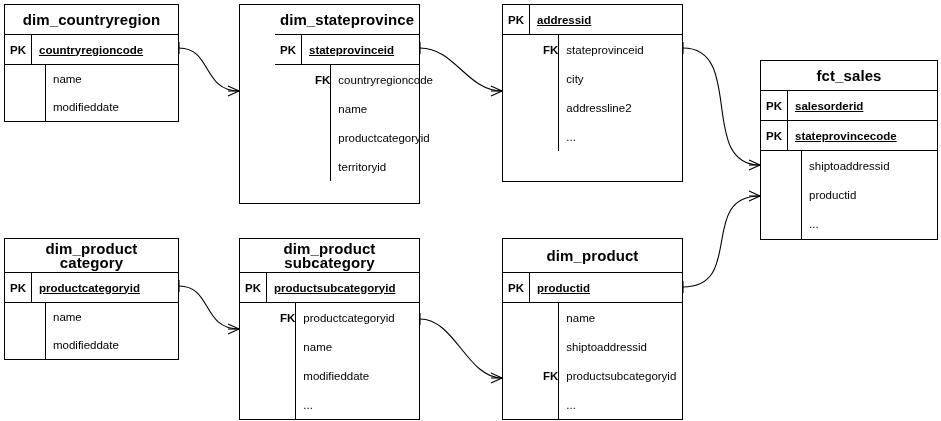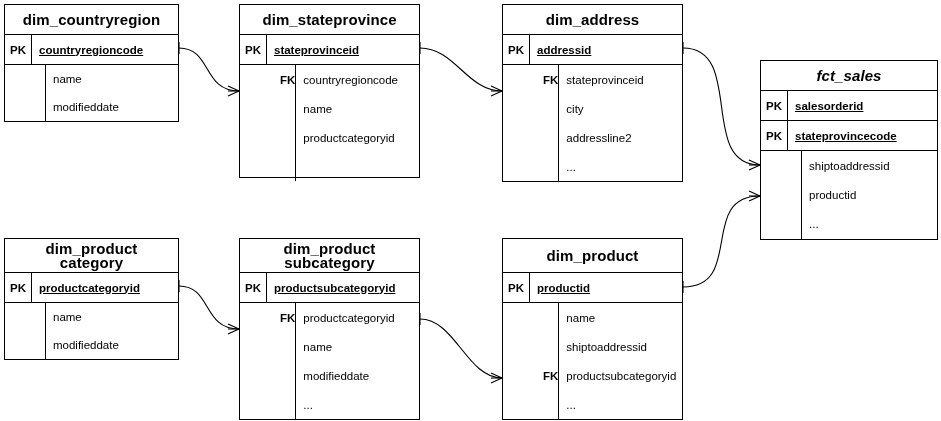--- a/index.html
+++ b/index.html
@@ -190,67 +190,65 @@
         <div class="body-keycol" style="flex-basis: 27px;">
           <div class="body-keycell" style="height: 28px;"></div>
           <div class="body-keycell" style="height: 28px;"></div>
         </div>
         <div class="body-attrcol">
           <div class="body-attrcell" style="height: 28px;">name</div>
           <div class="body-attrcell" style="height: 28px;">modifieddate</div>
         </div>
       </div>
     </div>
-    <div class="entity" style="left: 239px; top: 4px; width: 181px; height: 174px;">
+    <div class="entity" style="left: 239px; top: 4px; width: 181px; height: 200px; padding-left: 35px;">
       <div class="ent-title" style="height: 30px;">
         <span>dim_stateprovince</span>
       </div>
       <div class="ent-row divider" style="height: 30px;">
         <div class="key-cell" style="flex-basis: 27px;">PK</div>
         <div class="attr-cell pk">stateprovinceid</div>
       </div>
       <div class="ent-body" style="height: 116px;">
         <div class="body-keycol" style="flex-basis: 27px;">
           <div class="body-keycell" style="height: 29px;">FK</div>
           <div class="body-keycell" style="height: 29px;"></div>
           <div class="body-keycell" style="height: 29px;"></div>
           <div class="body-keycell" style="height: 29px;"></div>
         </div>
         <div class="body-attrcol">
           <div class="body-attrcell" style="height: 29px;">countryregioncode</div>
           <div class="body-attrcell" style="height: 29px;">name</div>
           <div class="body-attrcell" style="height: 29px;">productcategoryid</div>
+          <div class="body-attrcell" style="height: 29px;">territoryid</div>
         </div>
       </div>
     </div>
     <div class="entity" style="left: 502px; top: 4px; width: 181px; height: 178px;">
-      <div class="ent-title" style="height: 30px;">
-        <span>dim_address</span>
-      </div>
       <div class="ent-row divider" style="height: 30px;">
         <div class="key-cell" style="flex-basis: 27px;">PK</div>
         <div class="attr-cell pk">addressid</div>
       </div>
       <div class="ent-body" style="height: 116px;">
         <div class="body-keycol" style="flex-basis: 27px;">
           <div class="body-keycell" style="height: 29px;">FK</div>
           <div class="body-keycell" style="height: 29px;"></div>
           <div class="body-keycell" style="height: 29px;"></div>
           <div class="body-keycell" style="height: 29px;"></div>
         </div>
         <div class="body-attrcol">
           <div class="body-attrcell" style="height: 29px;">stateprovinceid</div>
           <div class="body-attrcell" style="height: 29px;">city</div>
           <div class="body-attrcell" style="height: 29px;">addressline2</div>
           <div class="body-attrcell" style="height: 29px;">...</div>
         </div>
       </div>
     </div>
     <div class="entity" style="left: 760px; top: 60px; width: 178px; height: 180px;">
-      <div class="ent-title" style="height: 30px; font-style: italic;">
+      <div class="ent-title" style="height: 30px;">
         <span>fct_sales</span>
       </div>
       <div class="ent-row divider" style="height: 30px;">
         <div class="key-cell" style="flex-basis: 27px;">PK</div>
         <div class="attr-cell pk">salesorderid</div>
       </div>
       <div class="ent-row divider" style="height: 30px;">
         <div class="key-cell" style="flex-basis: 27px;">PK</div>
         <div class="attr-cell pk">stateprovincecode</div>
       </div>

